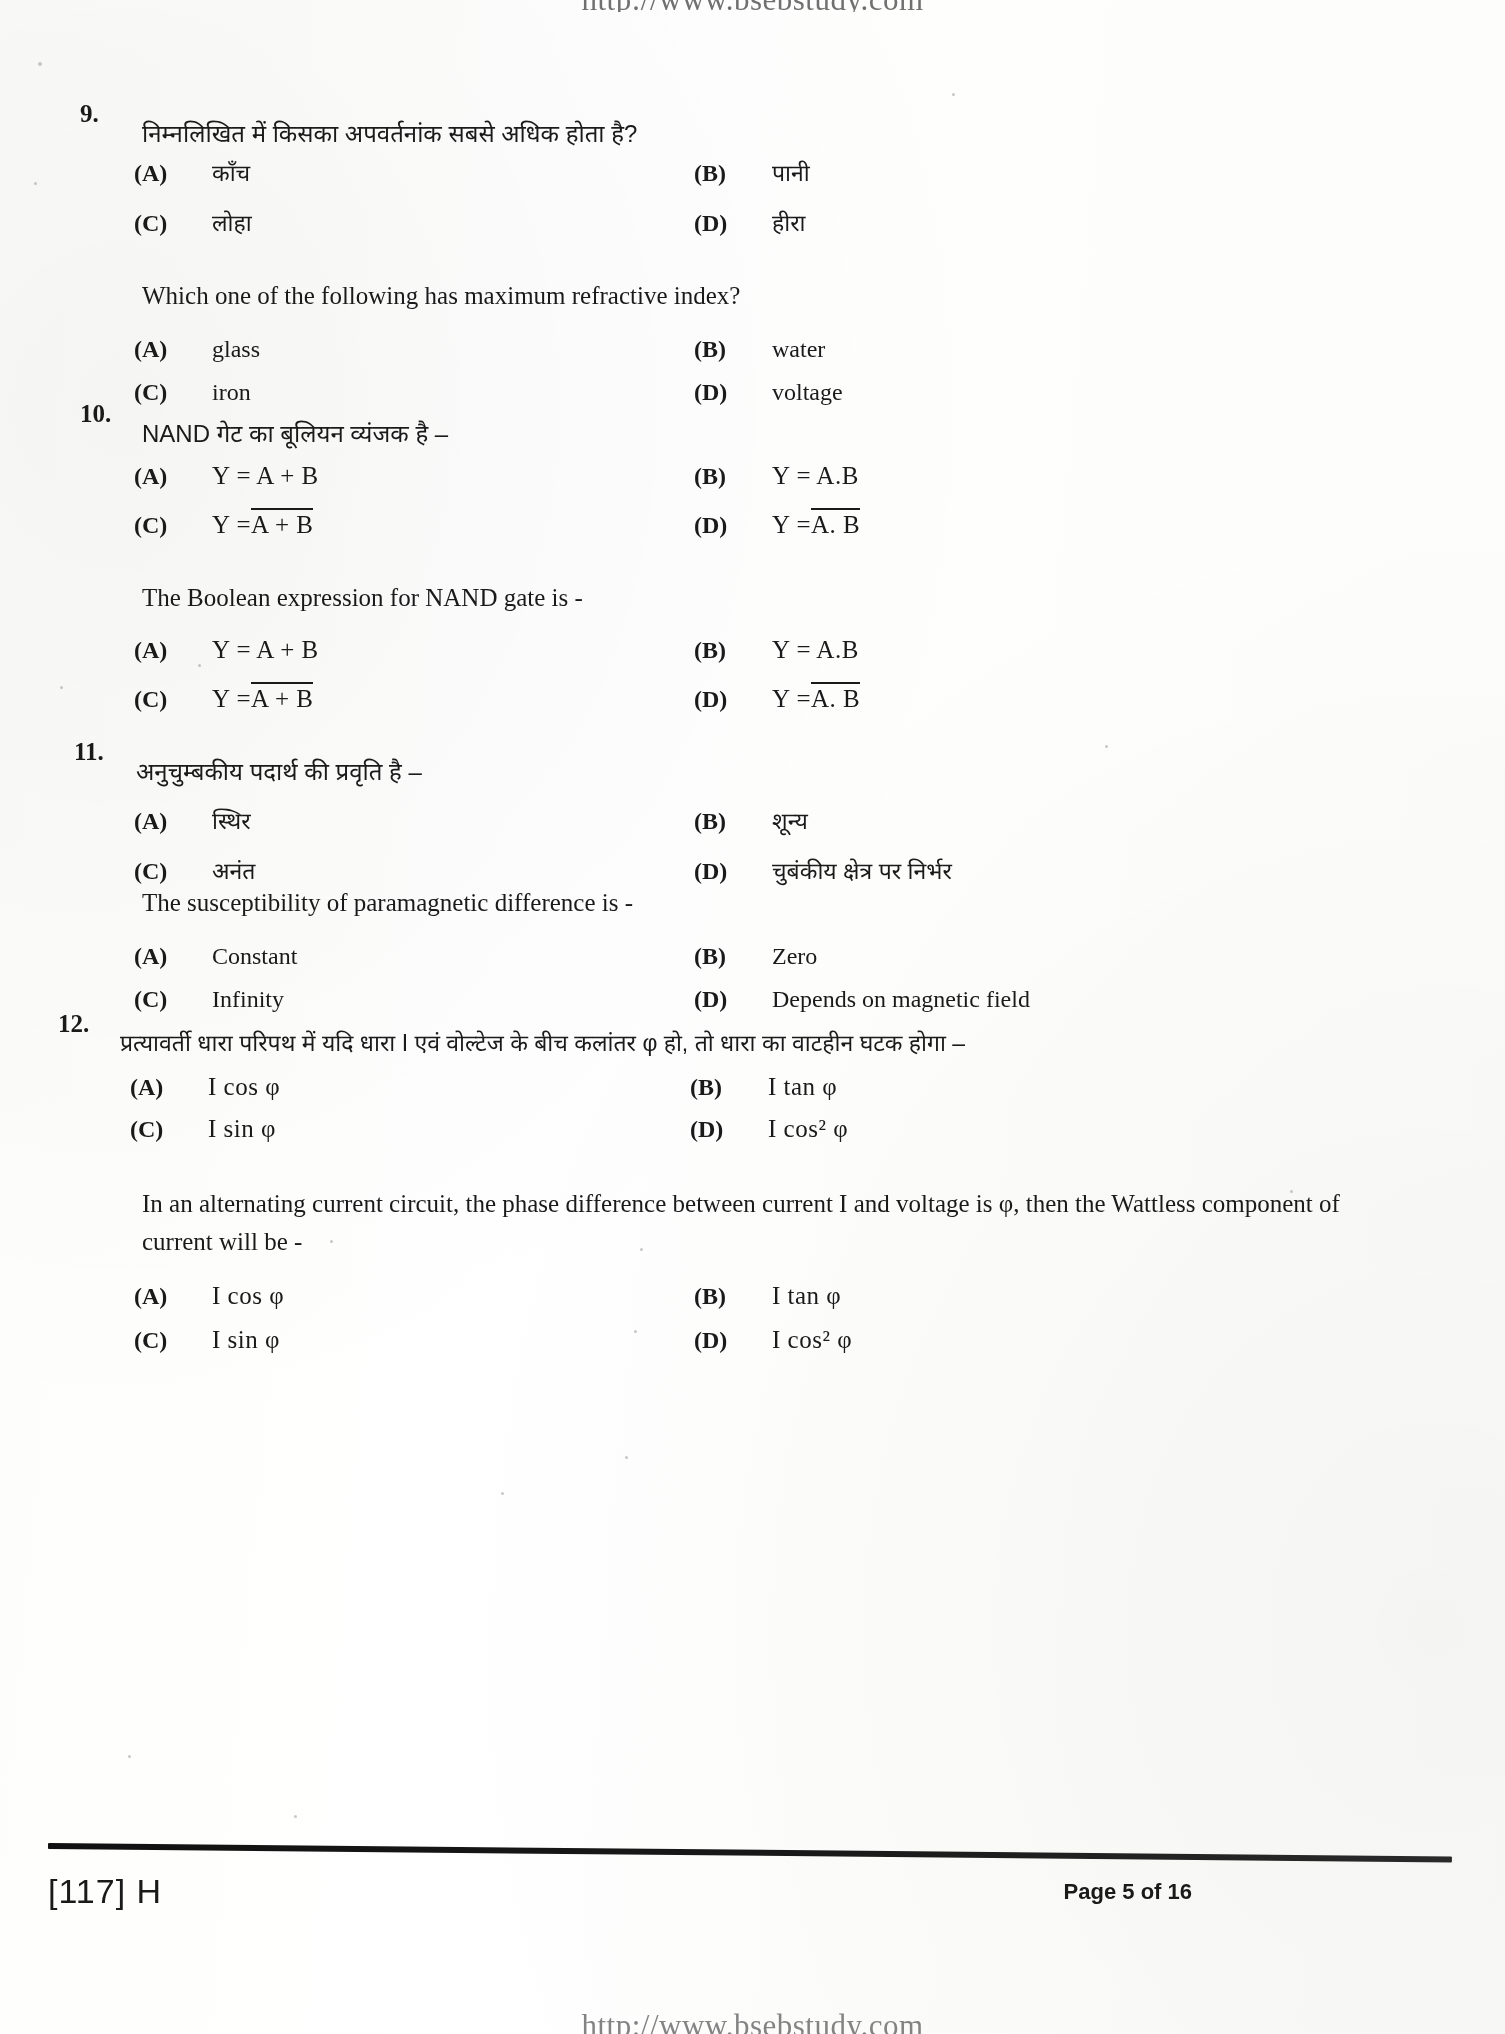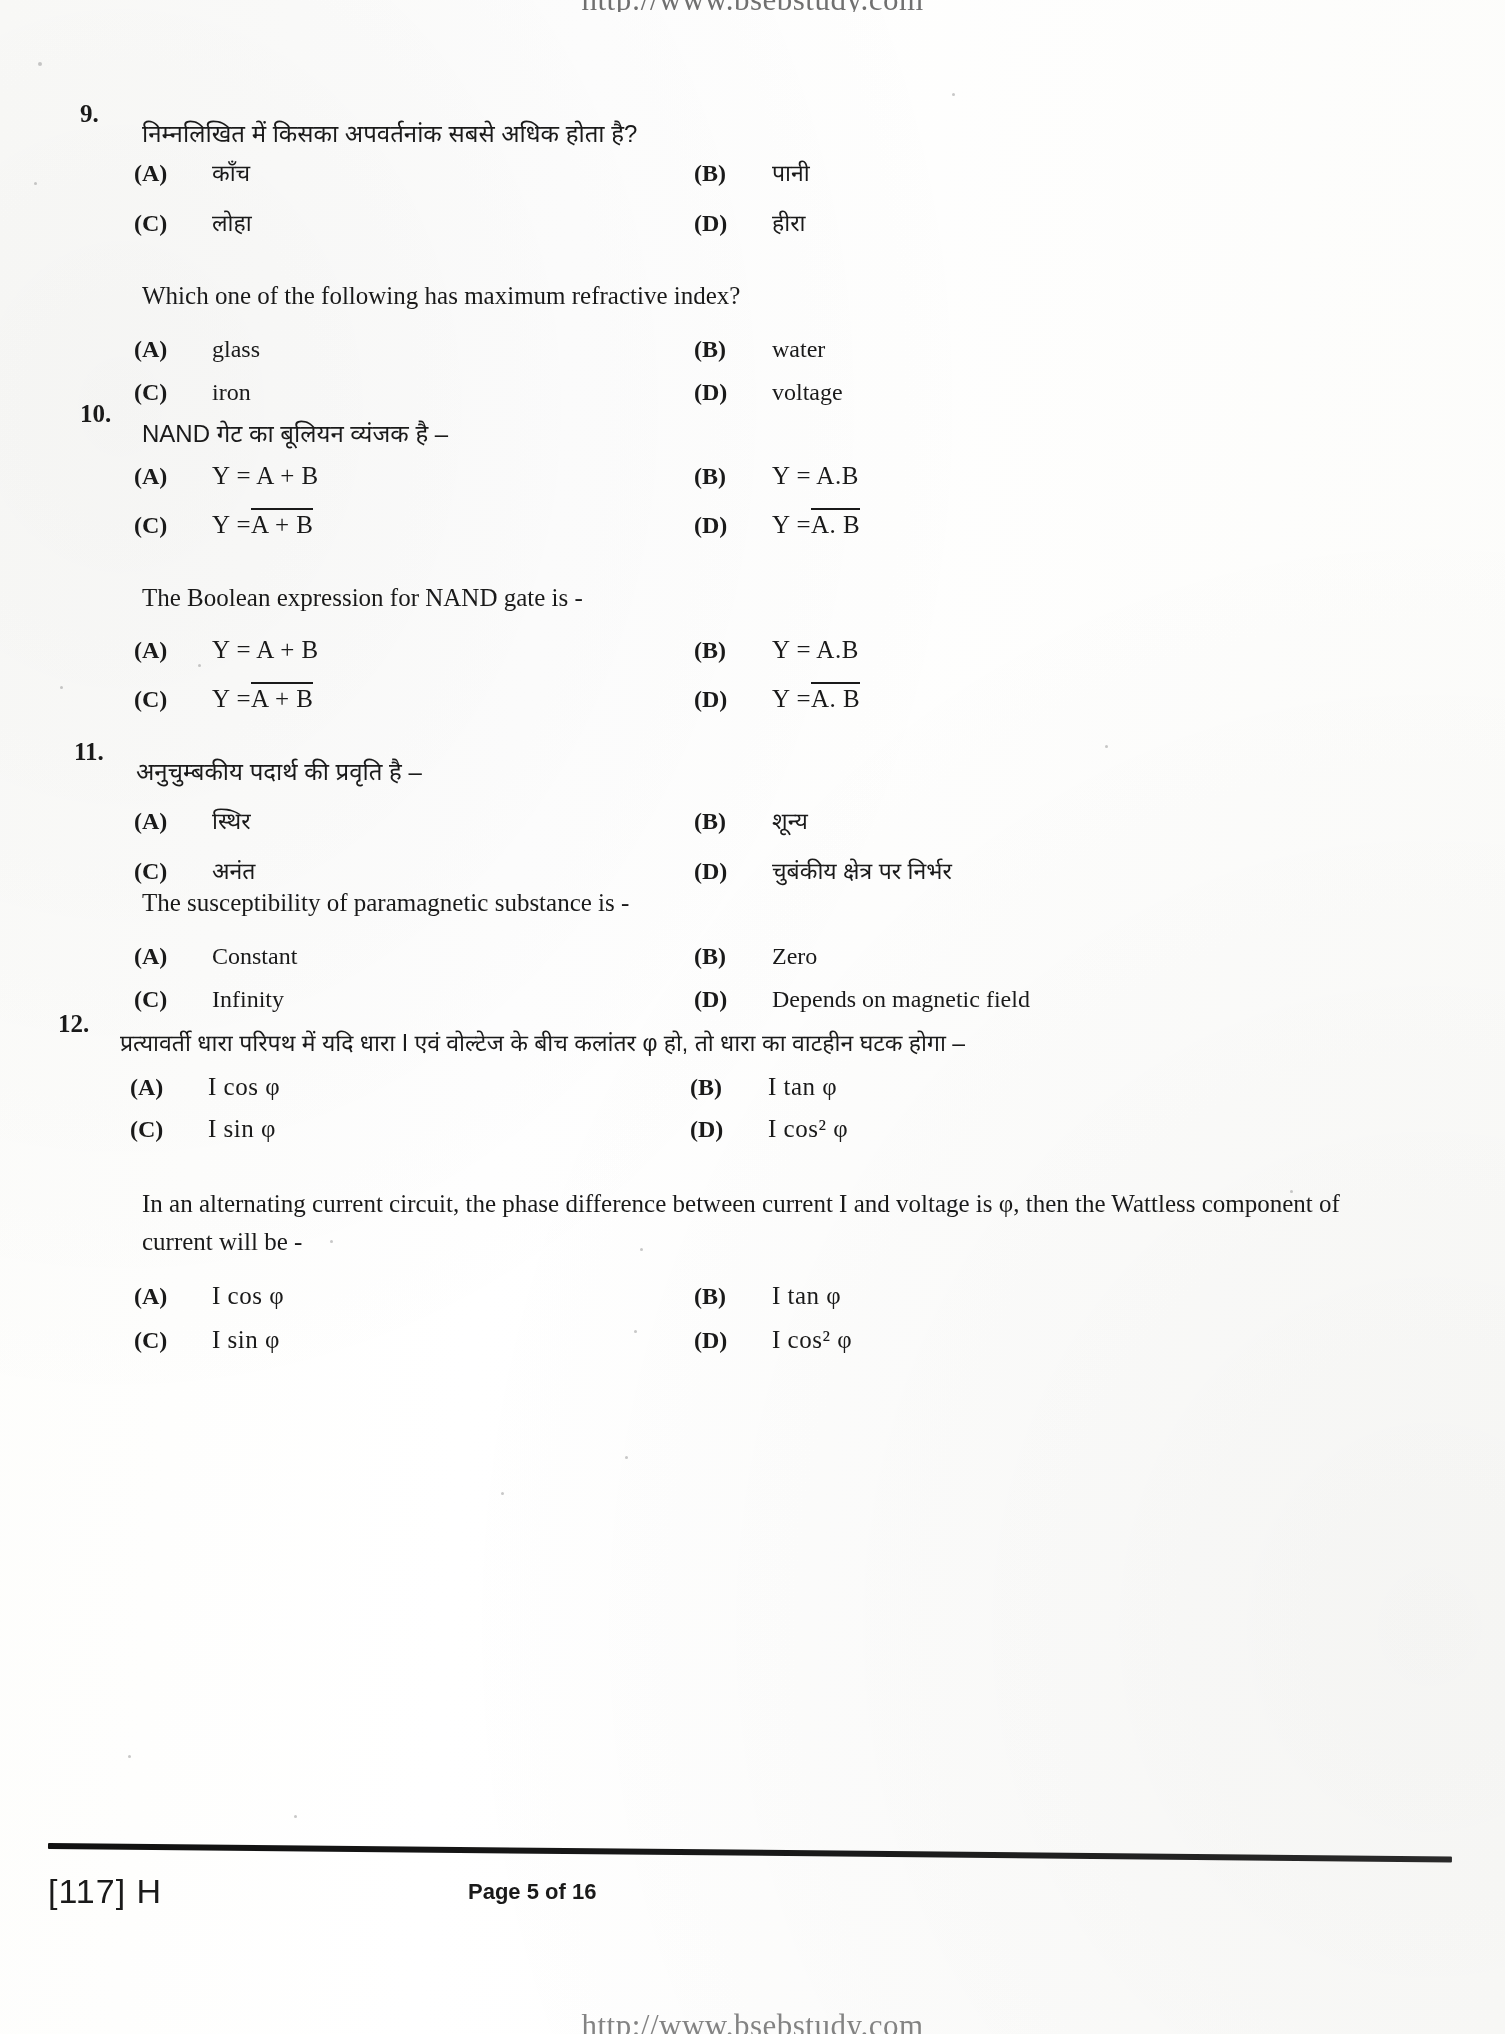--- a/index.html
+++ b/index.html
@@ -153,21 +153,21 @@
     font-size: 34px;
     font-weight: 500;
     letter-spacing: 1px;
     width: 420px;
   }
   .footer-page {
     font-family: "Liberation Sans", sans-serif;
     font-size: 22px;
     font-weight: bold;
     flex: 1;
-    text-align: left;
+    text-align: right;
     padding-right: 260px;
   }
 
   
   .speck {
     position: absolute;
     background: #9a9a9a;
     border-radius: 50%;
     opacity: 0.55;
   }
@@ -316,21 +316,21 @@
         </div>
         <div class="optcell right">
           <span class="optlab">(D)</span>
           <span class="optval hindi">चुबंकीय क्षेत्र पर निर्भर</span>
         </div>
       </div>
     </div>
   </div>
 
   <div class="qblock" style="top:885px;">
-    <div class="sub-stem eng">The susceptibility of paramagnetic substance is -</div>
+    <div class="sub-stem eng">The susceptibility of paramagnetic difference is -</div>
     <div class="opts">
       <div class="optrow" style="margin-top:22px;">
         <div class="optcell">
           <span class="optlab">(A)</span>
           <span class="optval">Constant</span>
         </div>
         <div class="optcell right">
           <span class="optlab">(B)</span>
           <span class="optval">Zero</span>
         </div>

